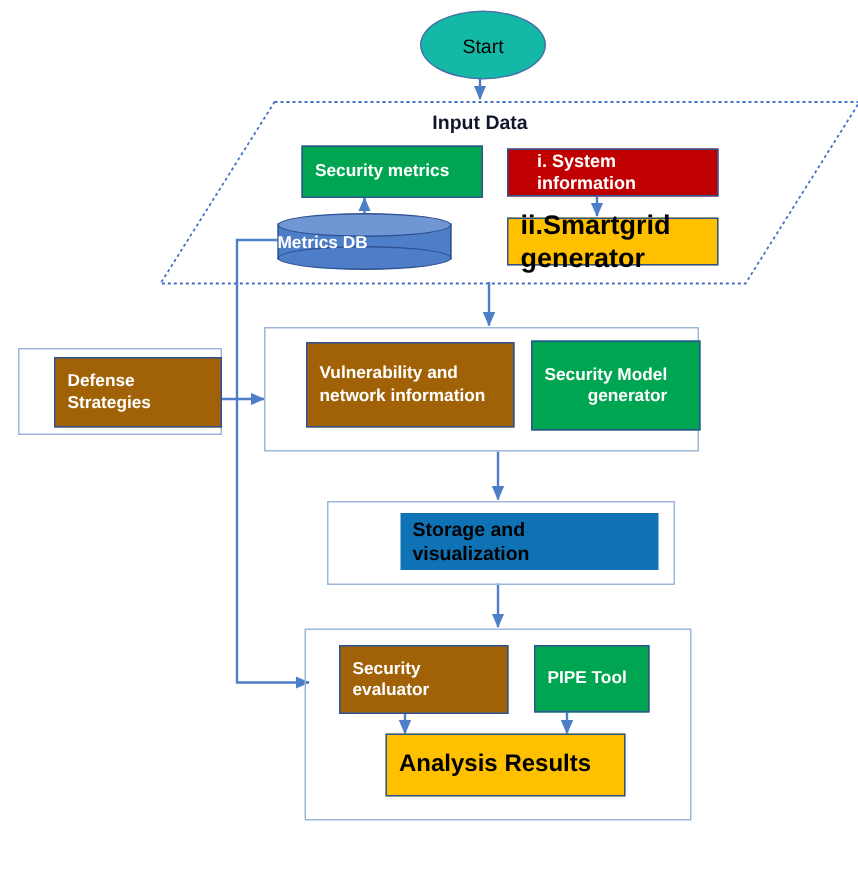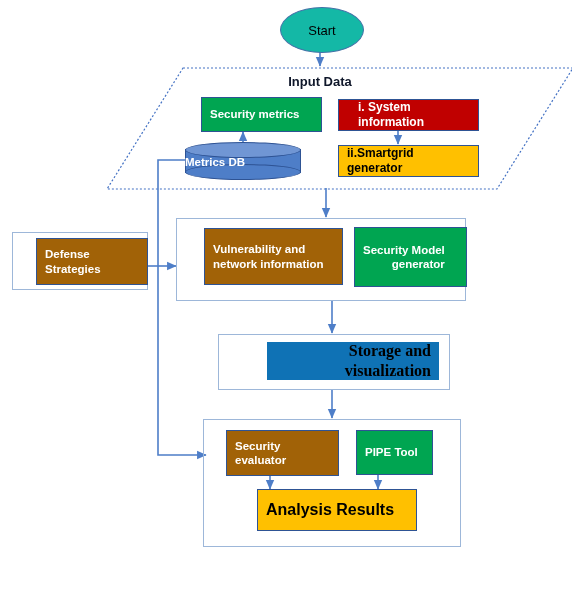--- a/index.html
+++ b/index.html
@@ -93,21 +93,21 @@
 
   <div class="box c-green" style="left:185px;top:97px;width:121px;height:35px;">
     <span class="lbl">Security metrics</span>
   </div>
 
   <div class="box c-red" style="left:322px;top:99px;width:141px;height:32px;padding-left:11px;">
     <span class="lbl plain-txt" style="font-size:12px;">i. System information</span>
   </div>
 
   <div class="box c-yellow" style="left:322px;top:145px;width:141px;height:32px;">
-    <span class="lbl plain-txt" style="font-size:12px;">ii.Smartgrid generator</span>
+    <span class="lbl plain-txt" style="font-size:18px;">ii.Smartgrid generator</span>
   </div>
 
   <div class="cylinder" style="left:185px;top:142px;width:116px;height:38px;">
     <div class="cyl-body" style="top:7px;bottom:7px;"></div>
     <div class="cyl-bot" style="height:14px;"></div>
     <div class="cyl-top" style="height:14px;"></div>
     <div class="cyl-label" style="top:14px;">Metrics DB</div>
   </div>
 
   <div class="group-box" style="left:12px;top:232px;width:136px;height:58px;"></div>
@@ -129,21 +129,21 @@
 
   <div class="box c-green" style="left:338px;top:227px;width:113px;height:60px;text-align:right;">
     <span class="lbl">
       <span>Security Model</span><br>
       <span>generator</span>
     </span>
   </div>
 
   <div class="group-box" style="left:218px;top:334px;width:232px;height:56px;"></div>
   <div class="box c-steel" style="left:251px;top:342px;width:172px;height:38px;border:none;">
-    <span class="lbl" style="text-align:right;font-size:16px;font-family:Liberation Serif, serif;">Storage and visualization</span>
+    <span class="lbl" style="text-align:left;font-size:13px;">Storage and visualization</span>
   </div>
 
   <div class="group-box" style="left:203px;top:419px;width:258px;height:128px;"></div>
 
   <div class="box c-blue" style="left:210px;top:430px;width:113px;height:46px;">
     <span class="lbl">
       <span>Security</span><br>
       <span>evaluator</span>
     </span>
   </div>

